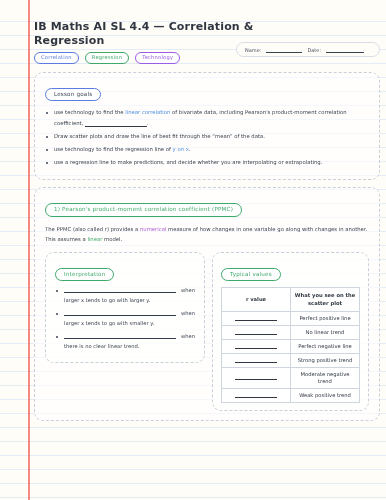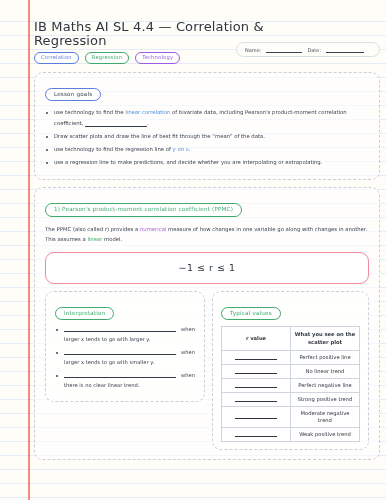--- a/index.html
+++ b/index.html
@@ -24,22 +24,22 @@
   }
   #margin-rule{
     position:absolute;left:28px;top:0;bottom:0;width:1.5px;
     background:#f4726f;opacity:.85;
   }
   #content{
     position:absolute;left:34px;top:0;right:6px;
   }
   
   .title{
-    font-size:13px;line-height:13.8px;color:#2f3640;
-    font-weight:400;letter-spacing:.15px;
+    font-size:11px;line-height:13.8px;color:#2f3640;
+    font-weight:700;letter-spacing:.15px;
     margin:20px 0 3px 0;max-width:230px;
   }
   .tagrow{display:flex;align-items:center;gap:6px;margin-top:4px;height:13px;}
   .pill{
     font-size:5.2px;padding:2.5px 6px;border-radius:20px;
     border:1px solid #5b7ce0;color:#5b7ce0;background:#fff;
     letter-spacing:.2px;white-space:nowrap;line-height:1;
   }
   .pill.green{border-color:#3fa96b;color:#3fa96b;}
   .pill.purple{border-color:#9b5de5;color:#9b5de5;}
@@ -149,21 +149,20 @@
         <span>use a regression line to make predictions, and decide whether you are interpolating or extrapolating.</span>
       </li>
     </ul>
   </div>
 
   <div class="card">
     <span class="chip green">1) Pearson's product-moment correlation coefficient (PPMC)</span>
     <p class="ppmc-text">
       <span>The PPMC (also called r) provides a </span><span class="purple">numerical</span><span> measure of how changes in one variable go along with changes in another. This assumes a </span><span class="green">linear</span><span> model.</span>
     </p>
-    <div class="formula">−1 ≤ r ≤ 1</div>
 
     <div class="cols">
 
       <div class="col-left">
         <div class="card" style="margin-top:0;padding:8px 9px 6px 9px;">
           <span class="chip green">Interpretation</span>
           <ul class="interp-list">
             <li>
               <div class="interp-top">
                 <span class="interp-blank"></span>

